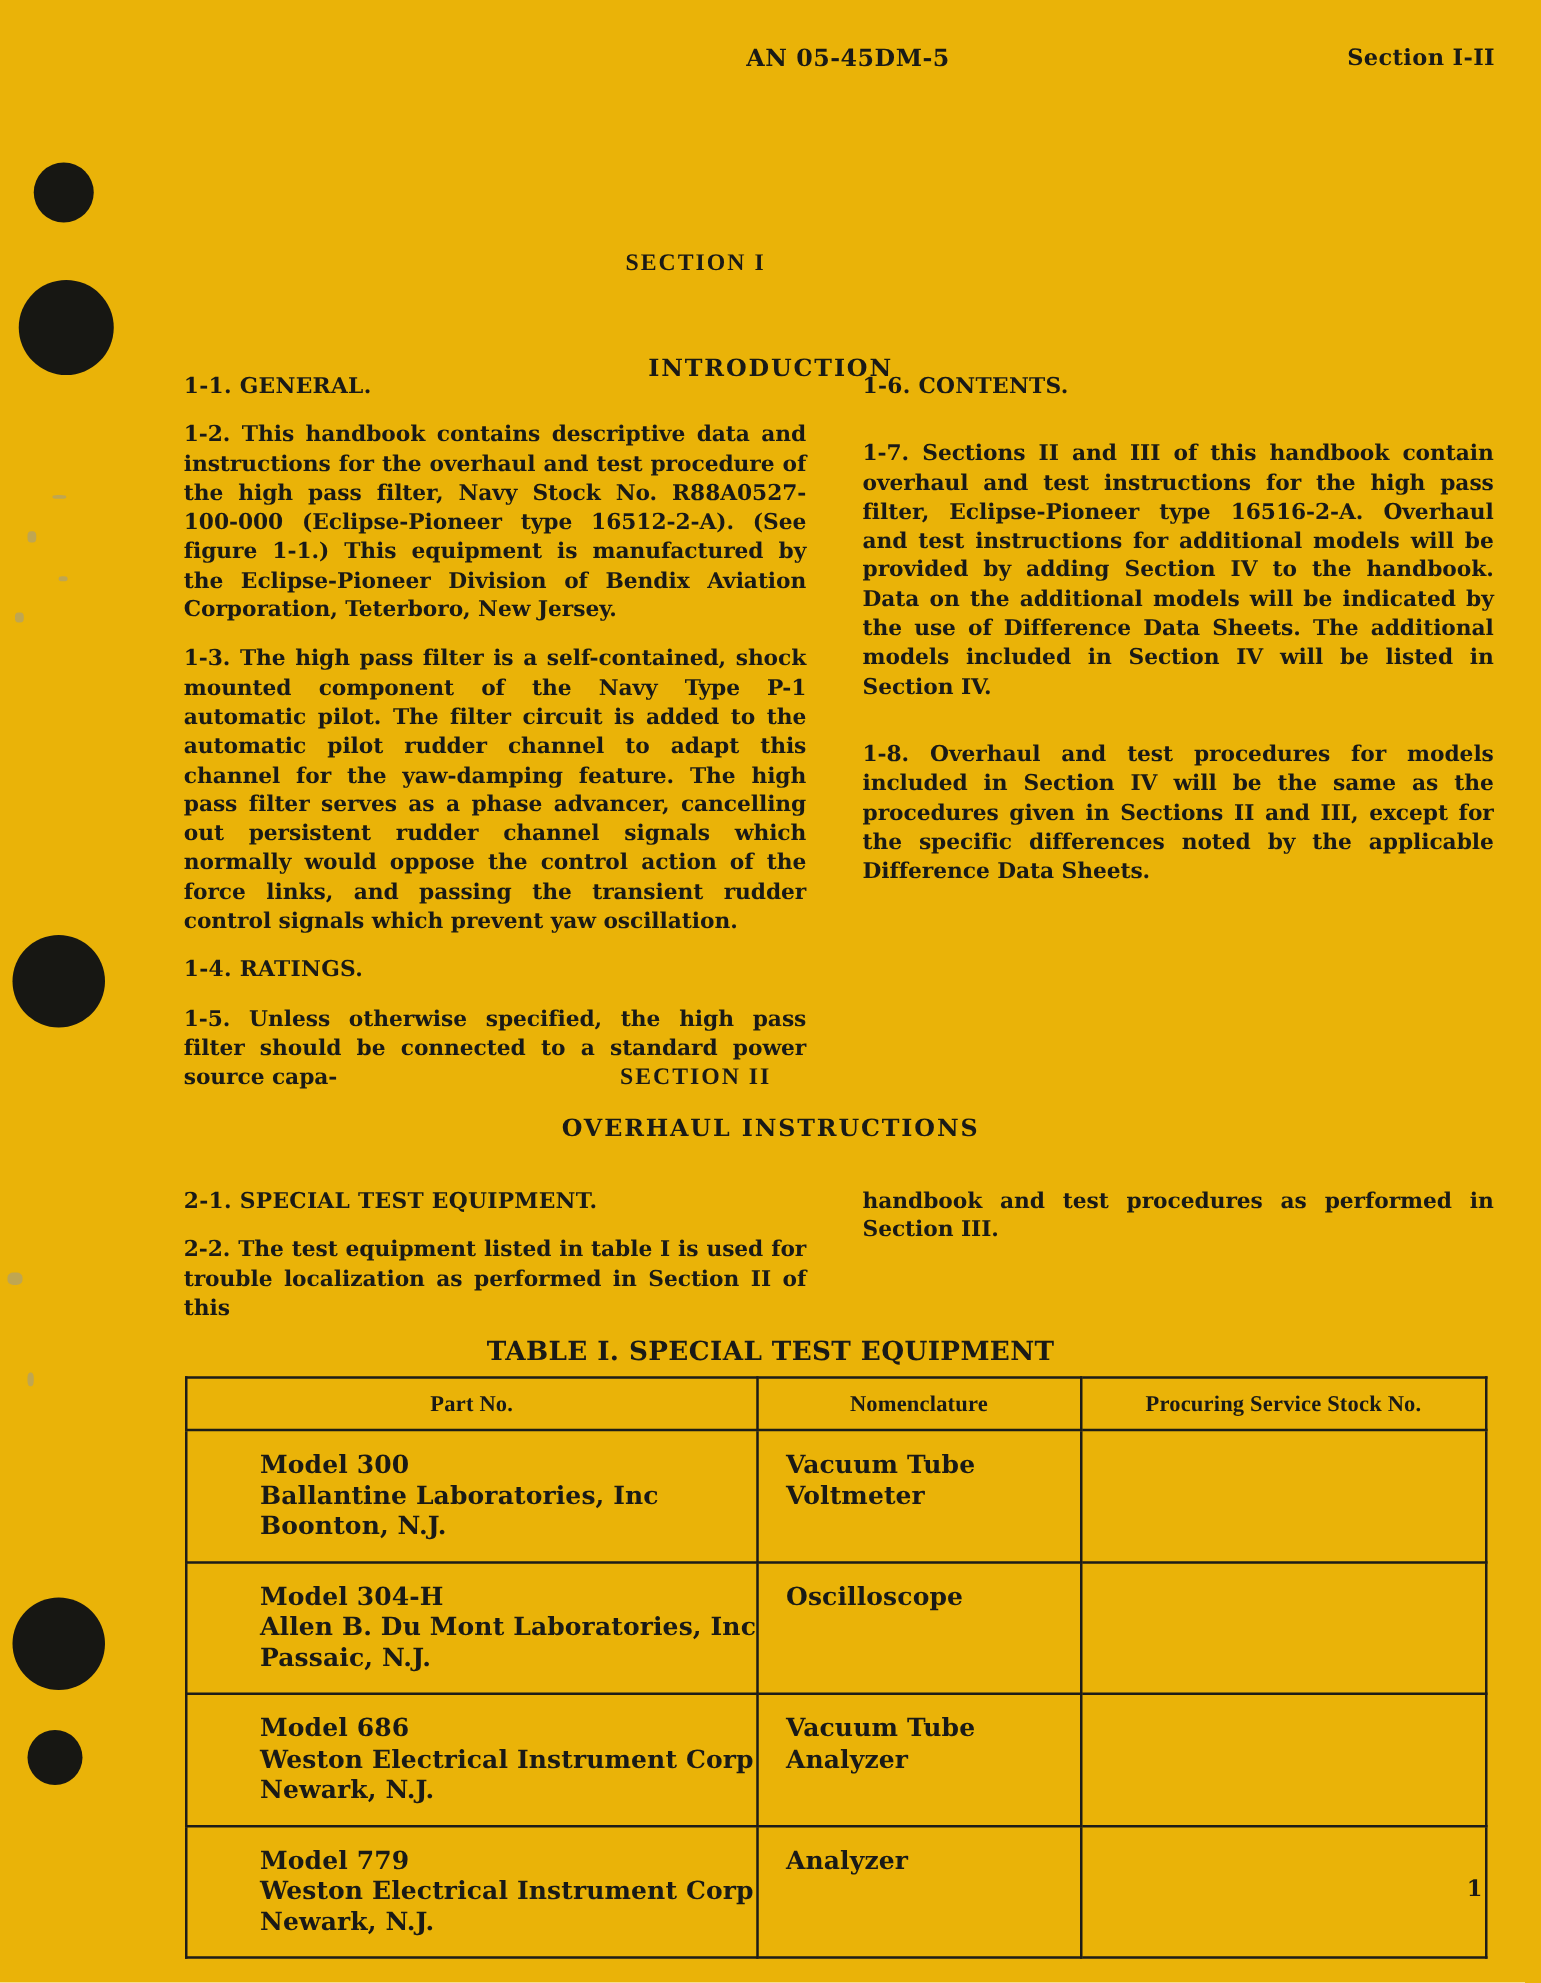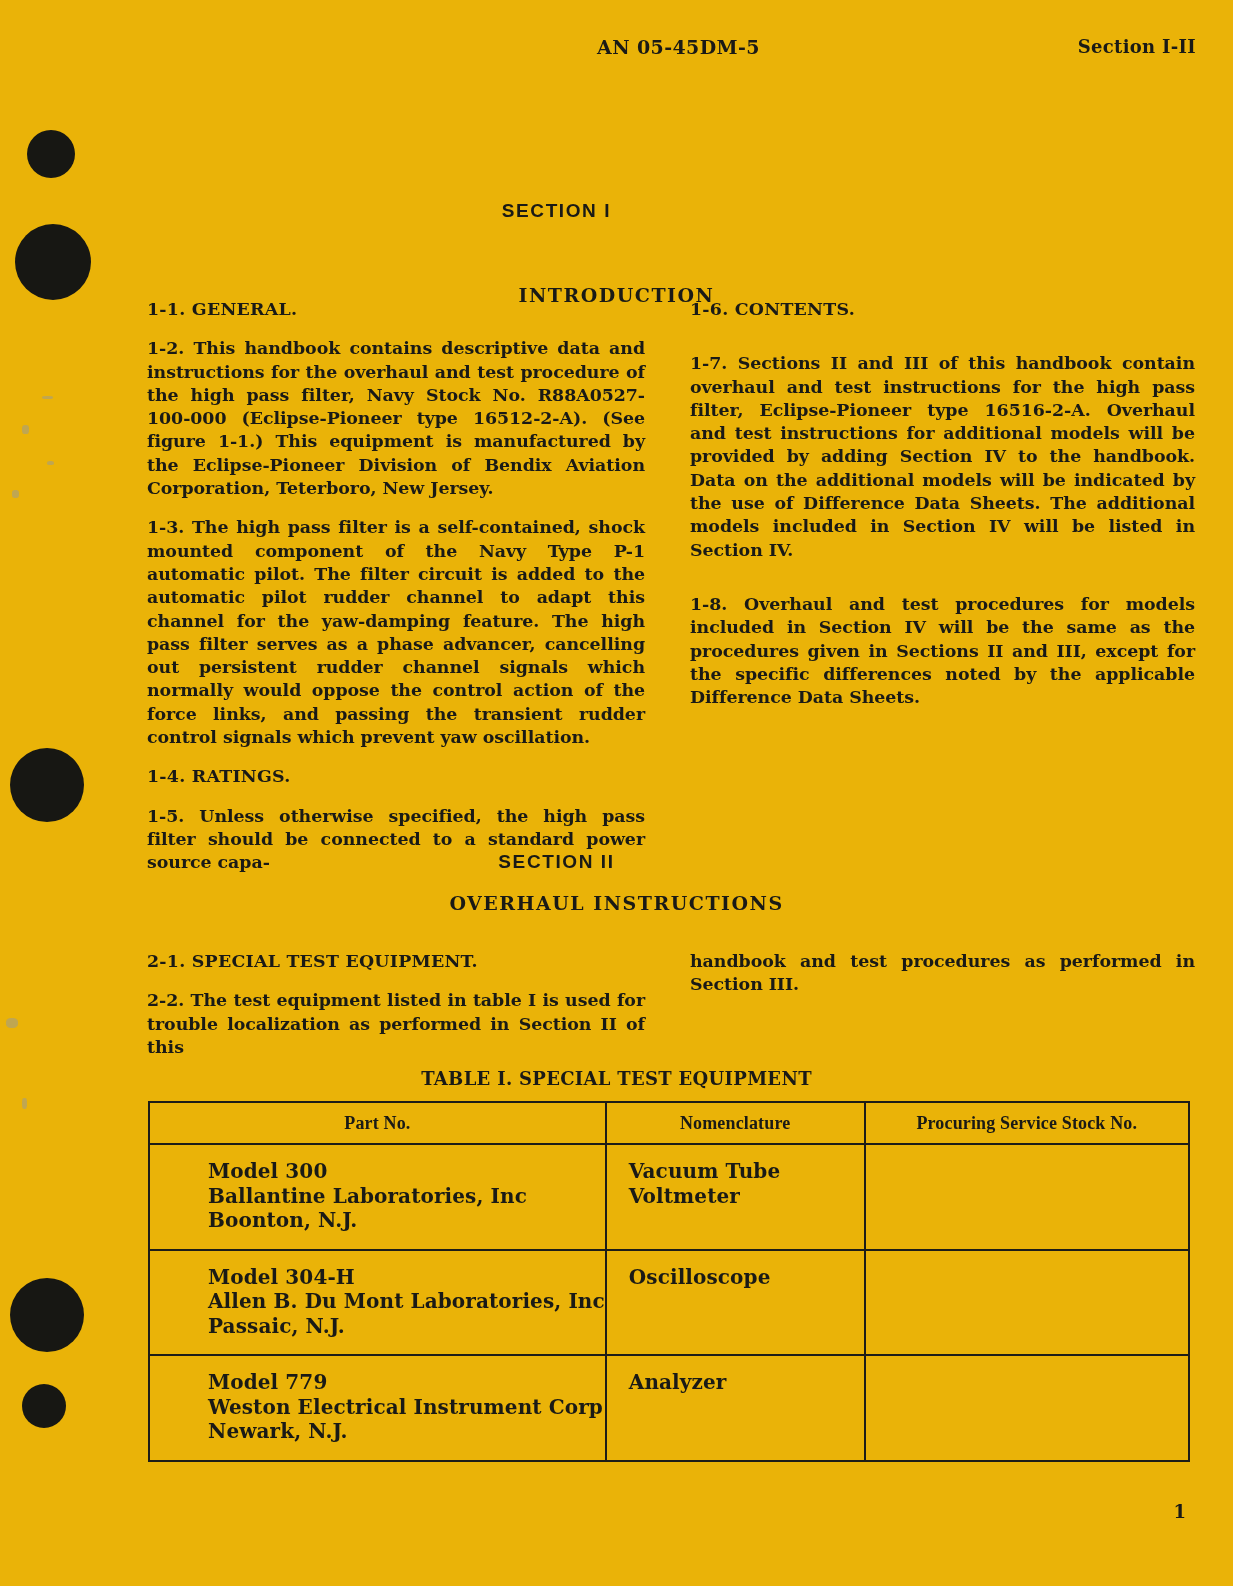--- a/index.html
+++ b/index.html
@@ -62,21 +62,21 @@
     font-weight: bold;
     font-size: 18px;
     letter-spacing: .3px;
   }
 
   
   .sect-head {
     position: absolute;
     width: 1113px;
     text-align: center;
-    font-family: Liberation Sans, sans-serif;
+    font-family: Liberation Serif, serif;
     font-weight: bold;
     font-size: 19px;
     letter-spacing: 1.6px;
   }
   .sect-sub {
     position: absolute;
     width: 1233px;
     text-align: center;
     font-family: "DejaVu Serif", serif;
     font-weight: bold;
@@ -115,21 +115,21 @@
   .para.gap-large { margin-bottom: 31px; }
 
   
   #table-caption {
     position: absolute;
     top: 1068px;
     width: 1233px;
     text-align: center;
     font-family: "DejaVu Serif", serif;
     font-weight: bold;
-    font-size: 18px;
+    font-size: 21px;
     letter-spacing: .3px;
   }
   #equipment-table {
     position: absolute;
     left: 148px;
     top: 1101px;
     width: 1042px;
     border-collapse: collapse;
     font-family: "DejaVu Serif", serif;
     font-weight: bold;
@@ -250,20 +250,29 @@
         <td class="part">
           <span class="cell-line">Model 304-H</span>
           <span class="cell-line">Allen B. Du Mont Laboratories, Inc</span>
           <span class="cell-line">Passaic, N.J.</span>
         </td>
         <td class="nomen">Oscilloscope</td>
         <td class="stock"></td>
       </tr>
       <tr>
         <td class="part">
+          <span class="cell-line">Model 686</span>
+          <span class="cell-line">Weston Electrical Instrument Corp</span>
+          <span class="cell-line">Newark, N.J.</span>
+        </td>
+        <td class="nomen">Vacuum Tube Analyzer</td>
+        <td class="stock"></td>
+      </tr>
+      <tr>
+        <td class="part">
           <span class="cell-line">Model 779</span>
           <span class="cell-line">Weston Electrical Instrument Corp</span>
           <span class="cell-line">Newark, N.J.</span>
         </td>
         <td class="nomen">Analyzer</td>
         <td class="stock"></td>
       </tr>
     </tbody>
   </table>
 

